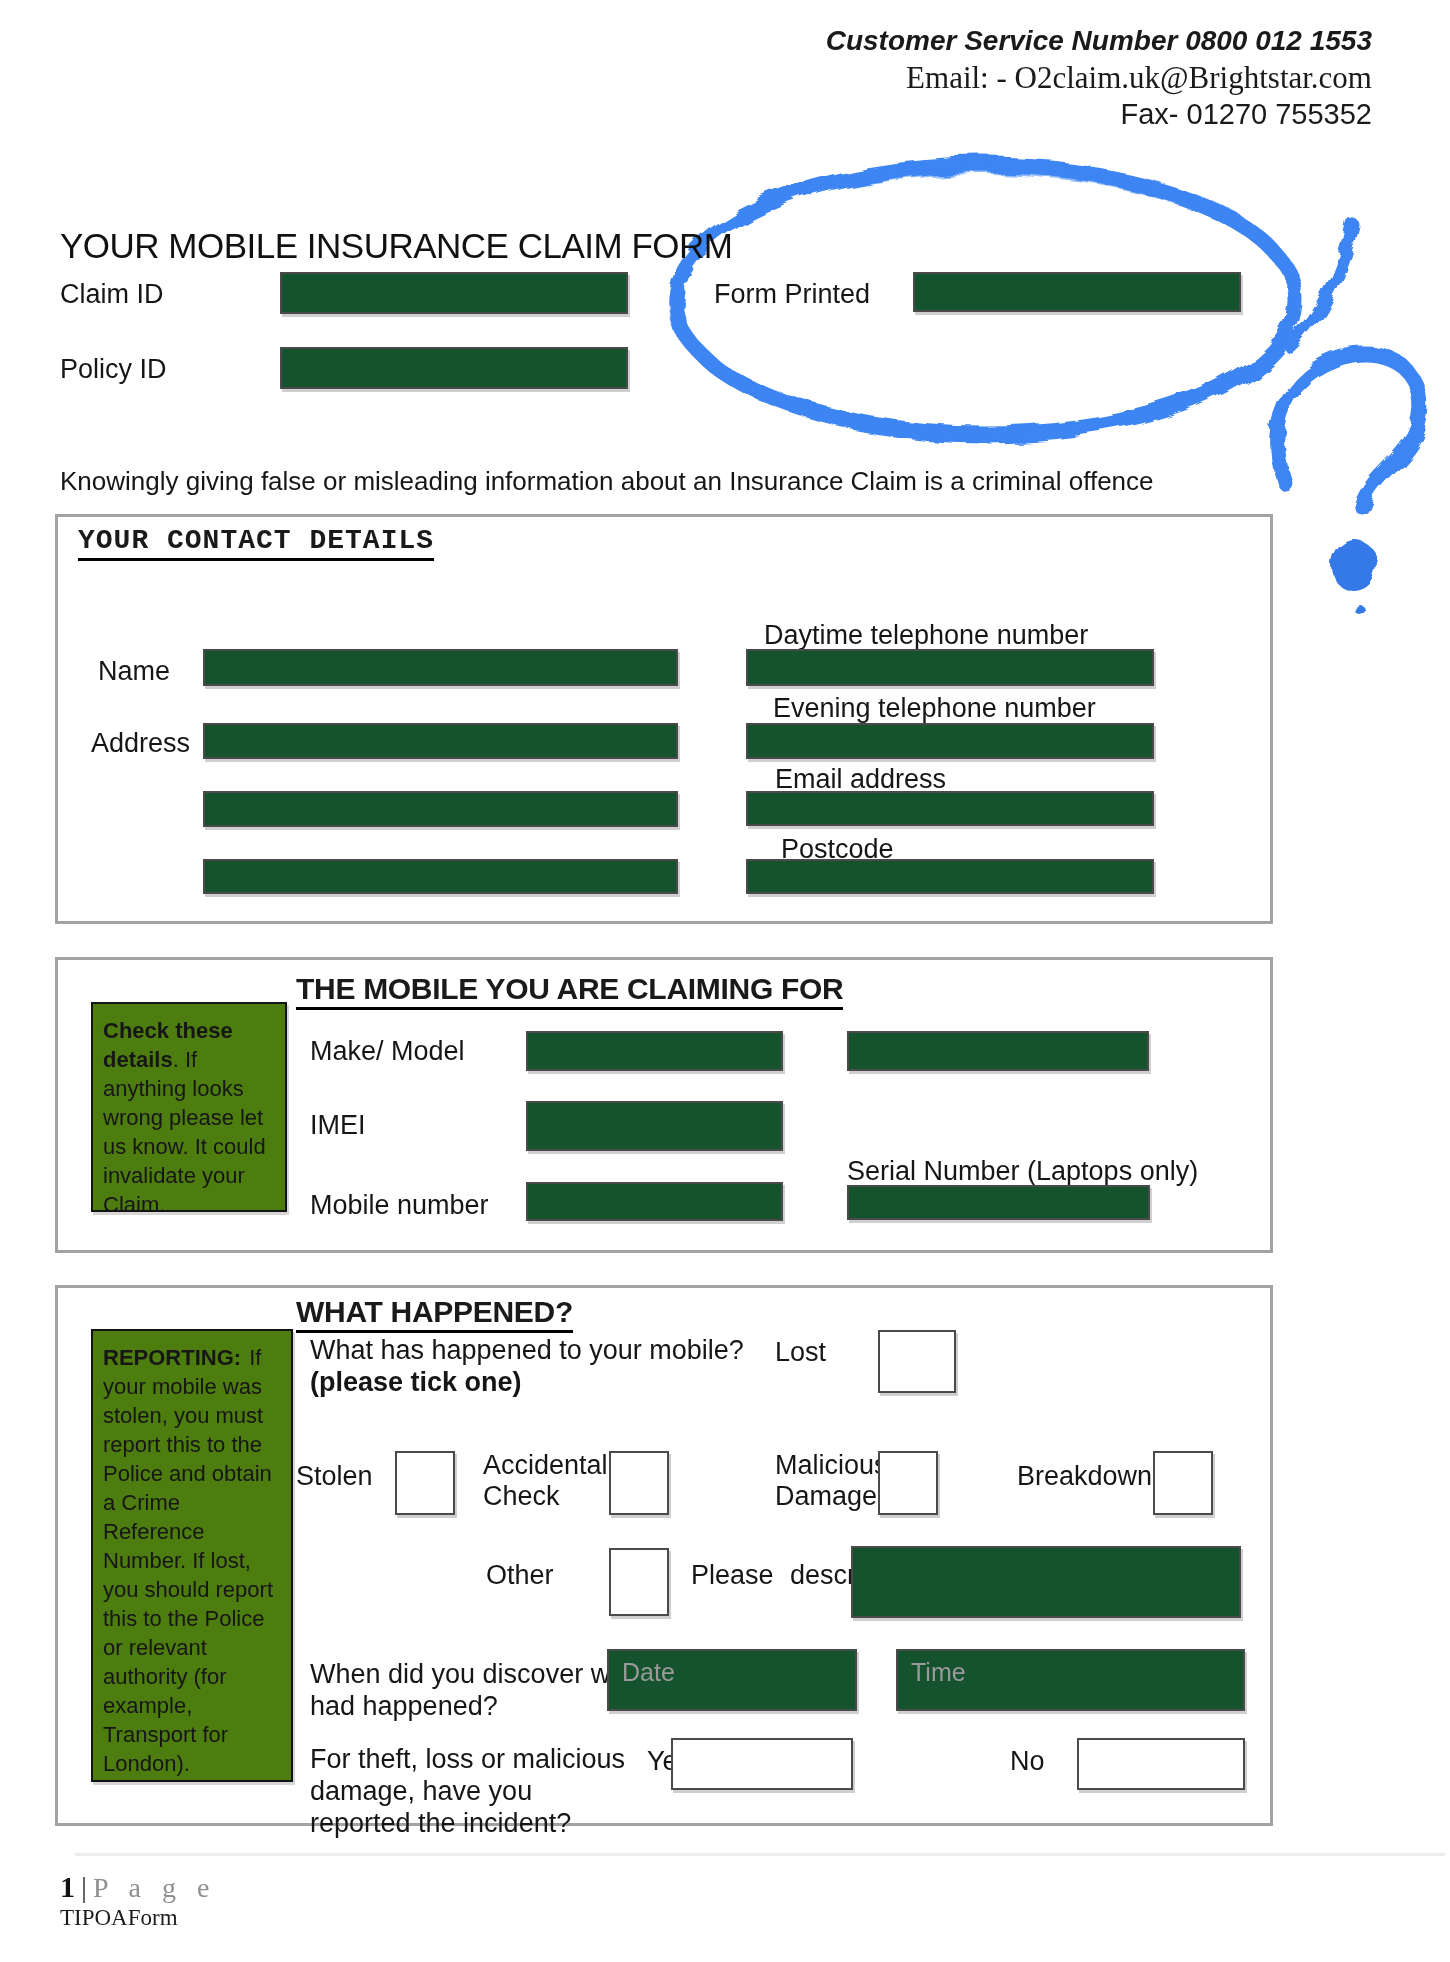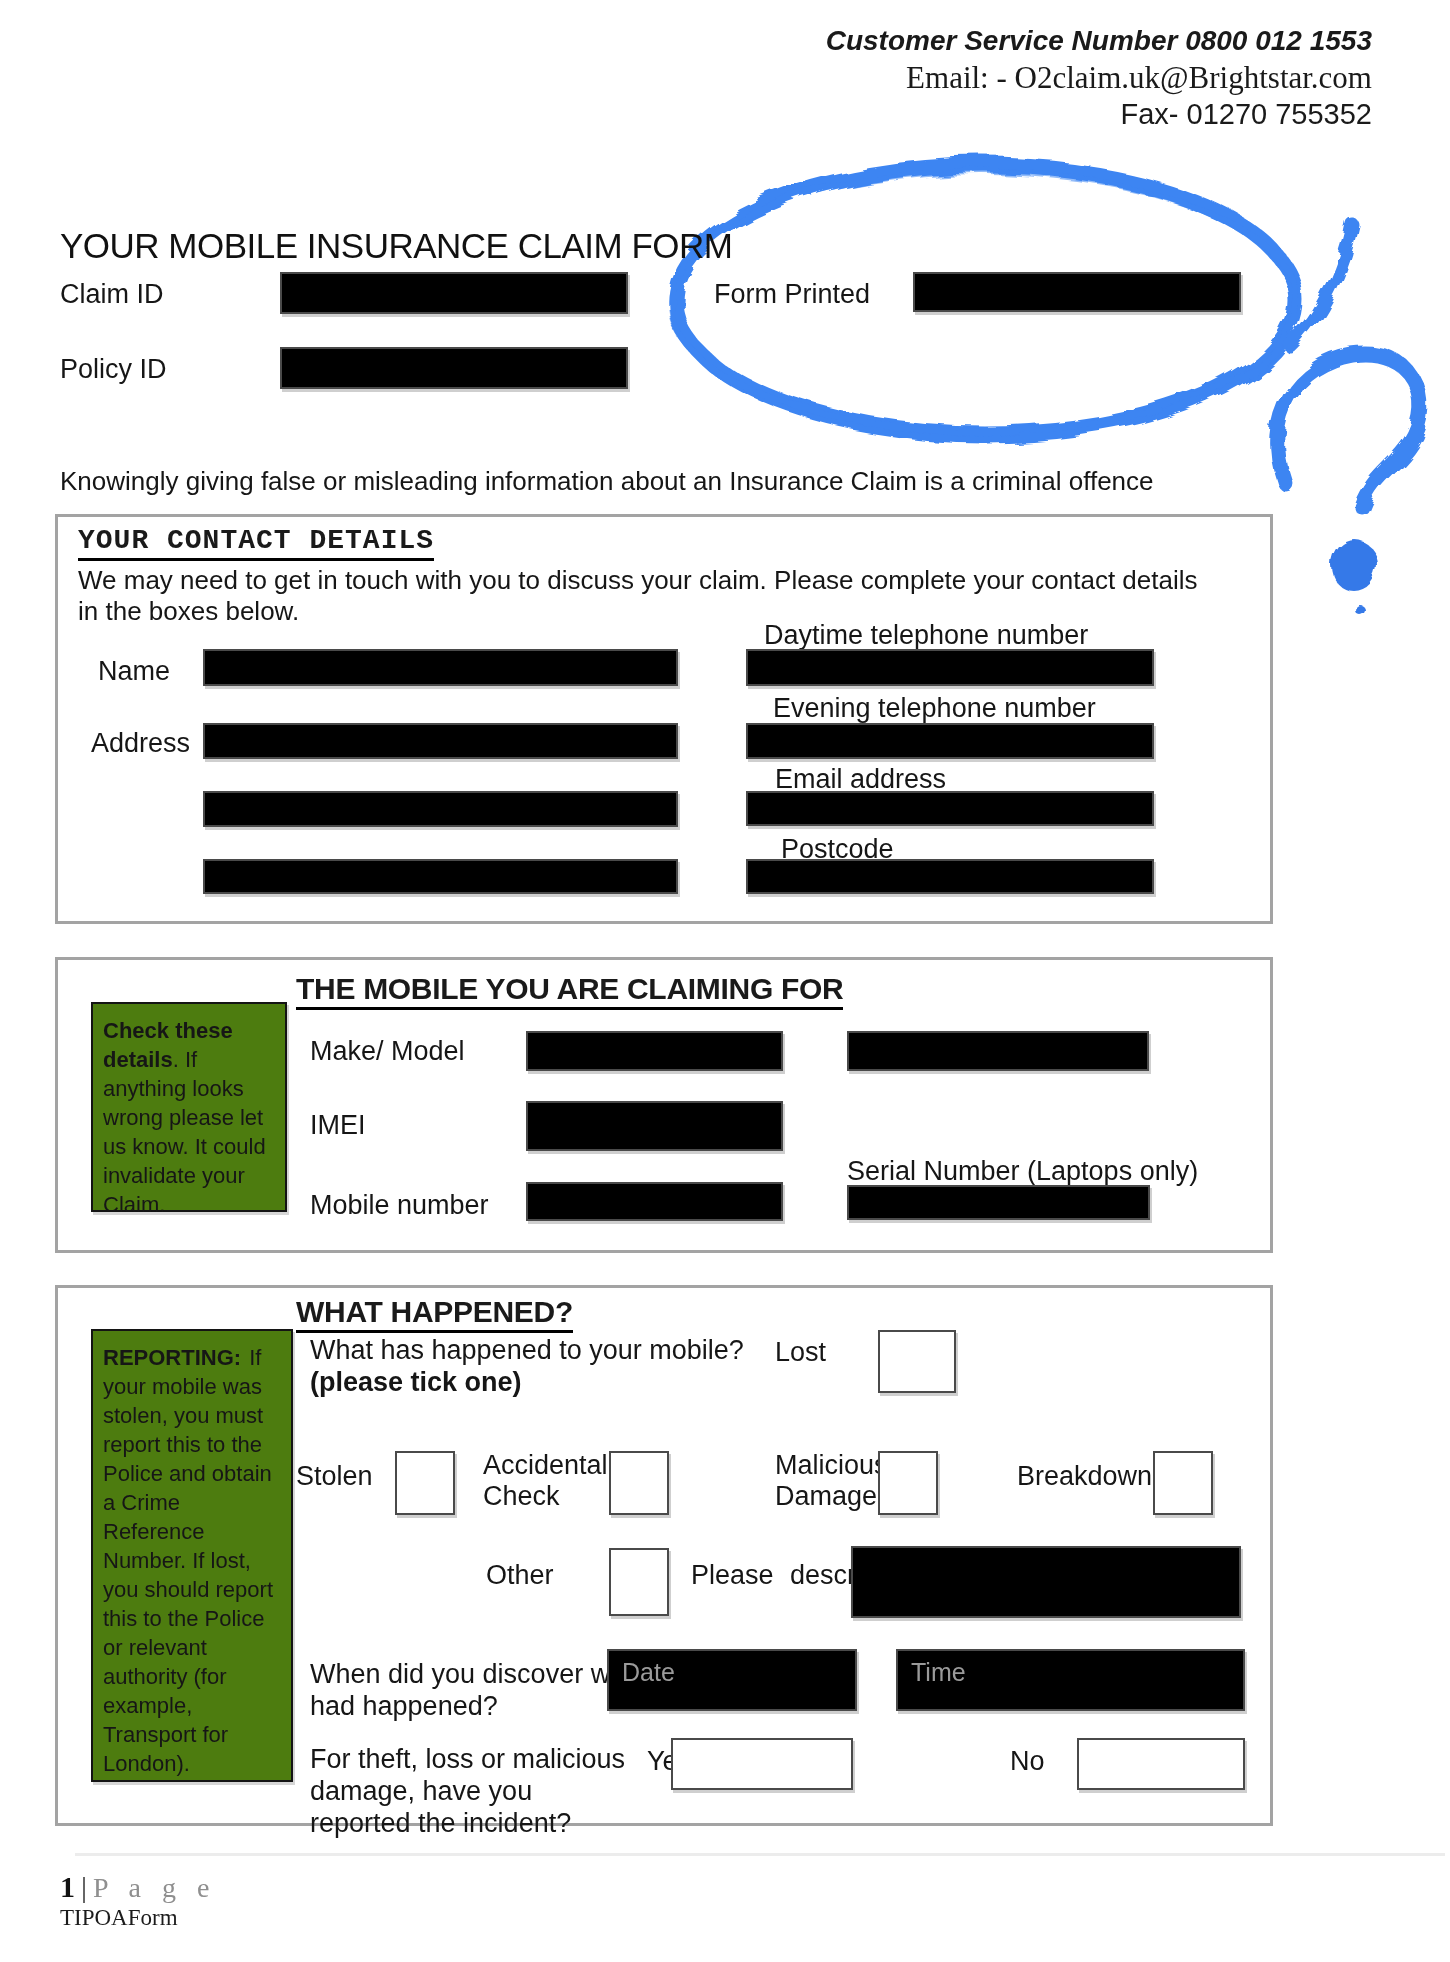--- a/index.html
+++ b/index.html
@@ -19,21 +19,21 @@
   .logo .two{font-size:60px;vertical-align:-18px;margin-left:-4px;}
   .contact-block{text-align:right;line-height:37px;}
   .contact-line1{font-style:italic;font-weight:bold;font-size:28px;font-family:"Liberation Sans",sans-serif;}
   .contact-line2{font-size:31px;font-family:"Liberation Serif",serif;}
   .contact-line3{font-size:29px;font-family:"Liberation Sans",sans-serif;}
 
   .form-title{font-size:35px;letter-spacing:-0.5px;color:#111;}
 
   .lbl{font-size:27px;color:#161616;}
   .input-box{
-    background:#000000;
+    background:#14532d;
     border:2px solid #4a4a4a;
     box-shadow:2px 3px 0 0 #cfcfcf;
   }
   .tickbox{
     background:#fff;
     border:2px solid #4a4a4a;
     box-shadow:2px 3px 0 0 #cfcfcf;
   }
 
   
@@ -105,21 +105,20 @@
   <div class="abs lbl" style="left:714px;top:279px;">Form Printed</div>
   <div class="abs input-box" style="left:913px;top:272px;width:324px;height:36px;"></div>
 
   <div class="abs lbl" style="left:60px;top:354px;">Policy ID</div>
   <div class="abs input-box" style="left:280px;top:347px;width:344px;height:38px;"></div>
 
   <div class="abs body-text" style="left:60px;top:466px;width:1200px;">Knowingly giving false or misleading information about an Insurance Claim is a criminal offence</div>
 
   <div class="abs section" style="left:55px;top:514px;width:1212px;height:404px;">
     <div class="abs mono-heading" style="left:20px;top:8px;">YOUR CONTACT DETAILS</div>
-    <div class="abs body-text" style="left:20px;top:48px;width:1125px;">We may need to get in touch with you to discuss your claim. Please complete your contact details in the boxes below.</div>
 
     <div class="abs lbl" style="left:40px;top:139px;">Name</div>
     <div class="abs input-box" style="left:145px;top:132px;width:471px;height:33px;"></div>
 
     <div class="abs lbl" style="left:706px;top:103px;">Daytime telephone number</div>
     <div class="abs input-box" style="left:688px;top:132px;width:404px;height:33px;"></div>
 
     <div class="abs lbl" style="left:33px;top:211px;">Address</div>
     <div class="abs input-box" style="left:145px;top:206px;width:471px;height:32px;"></div>
 

